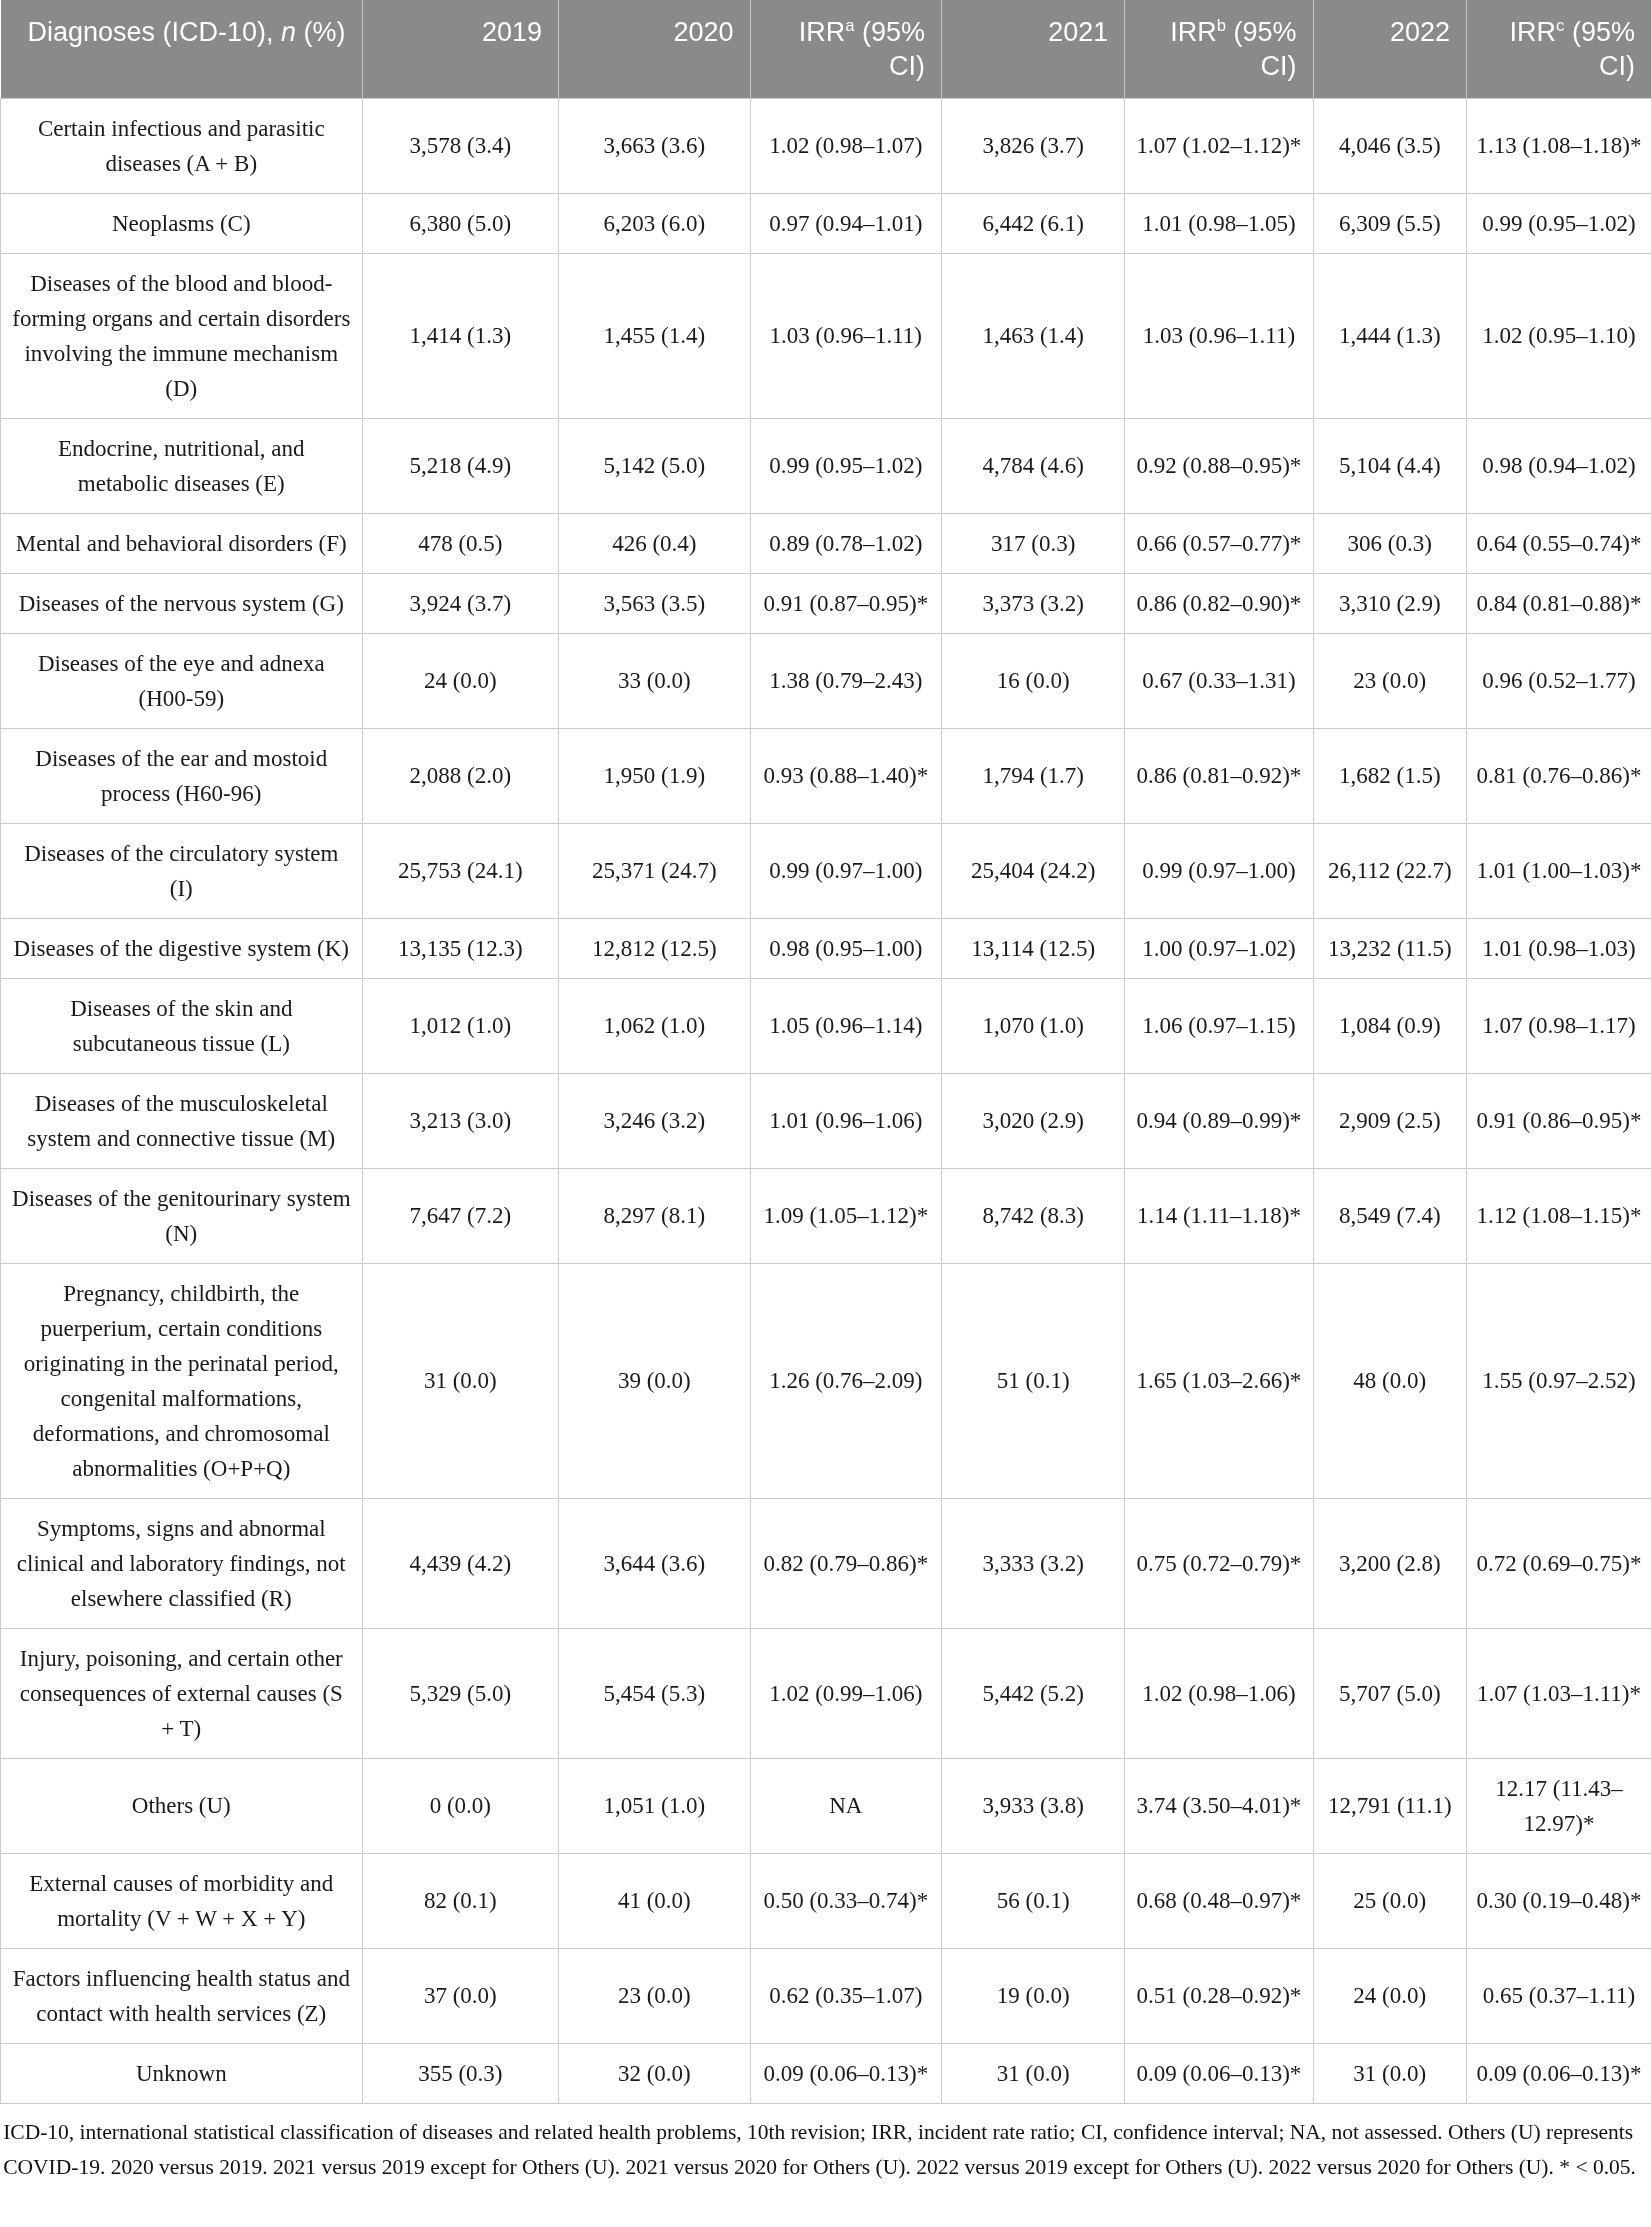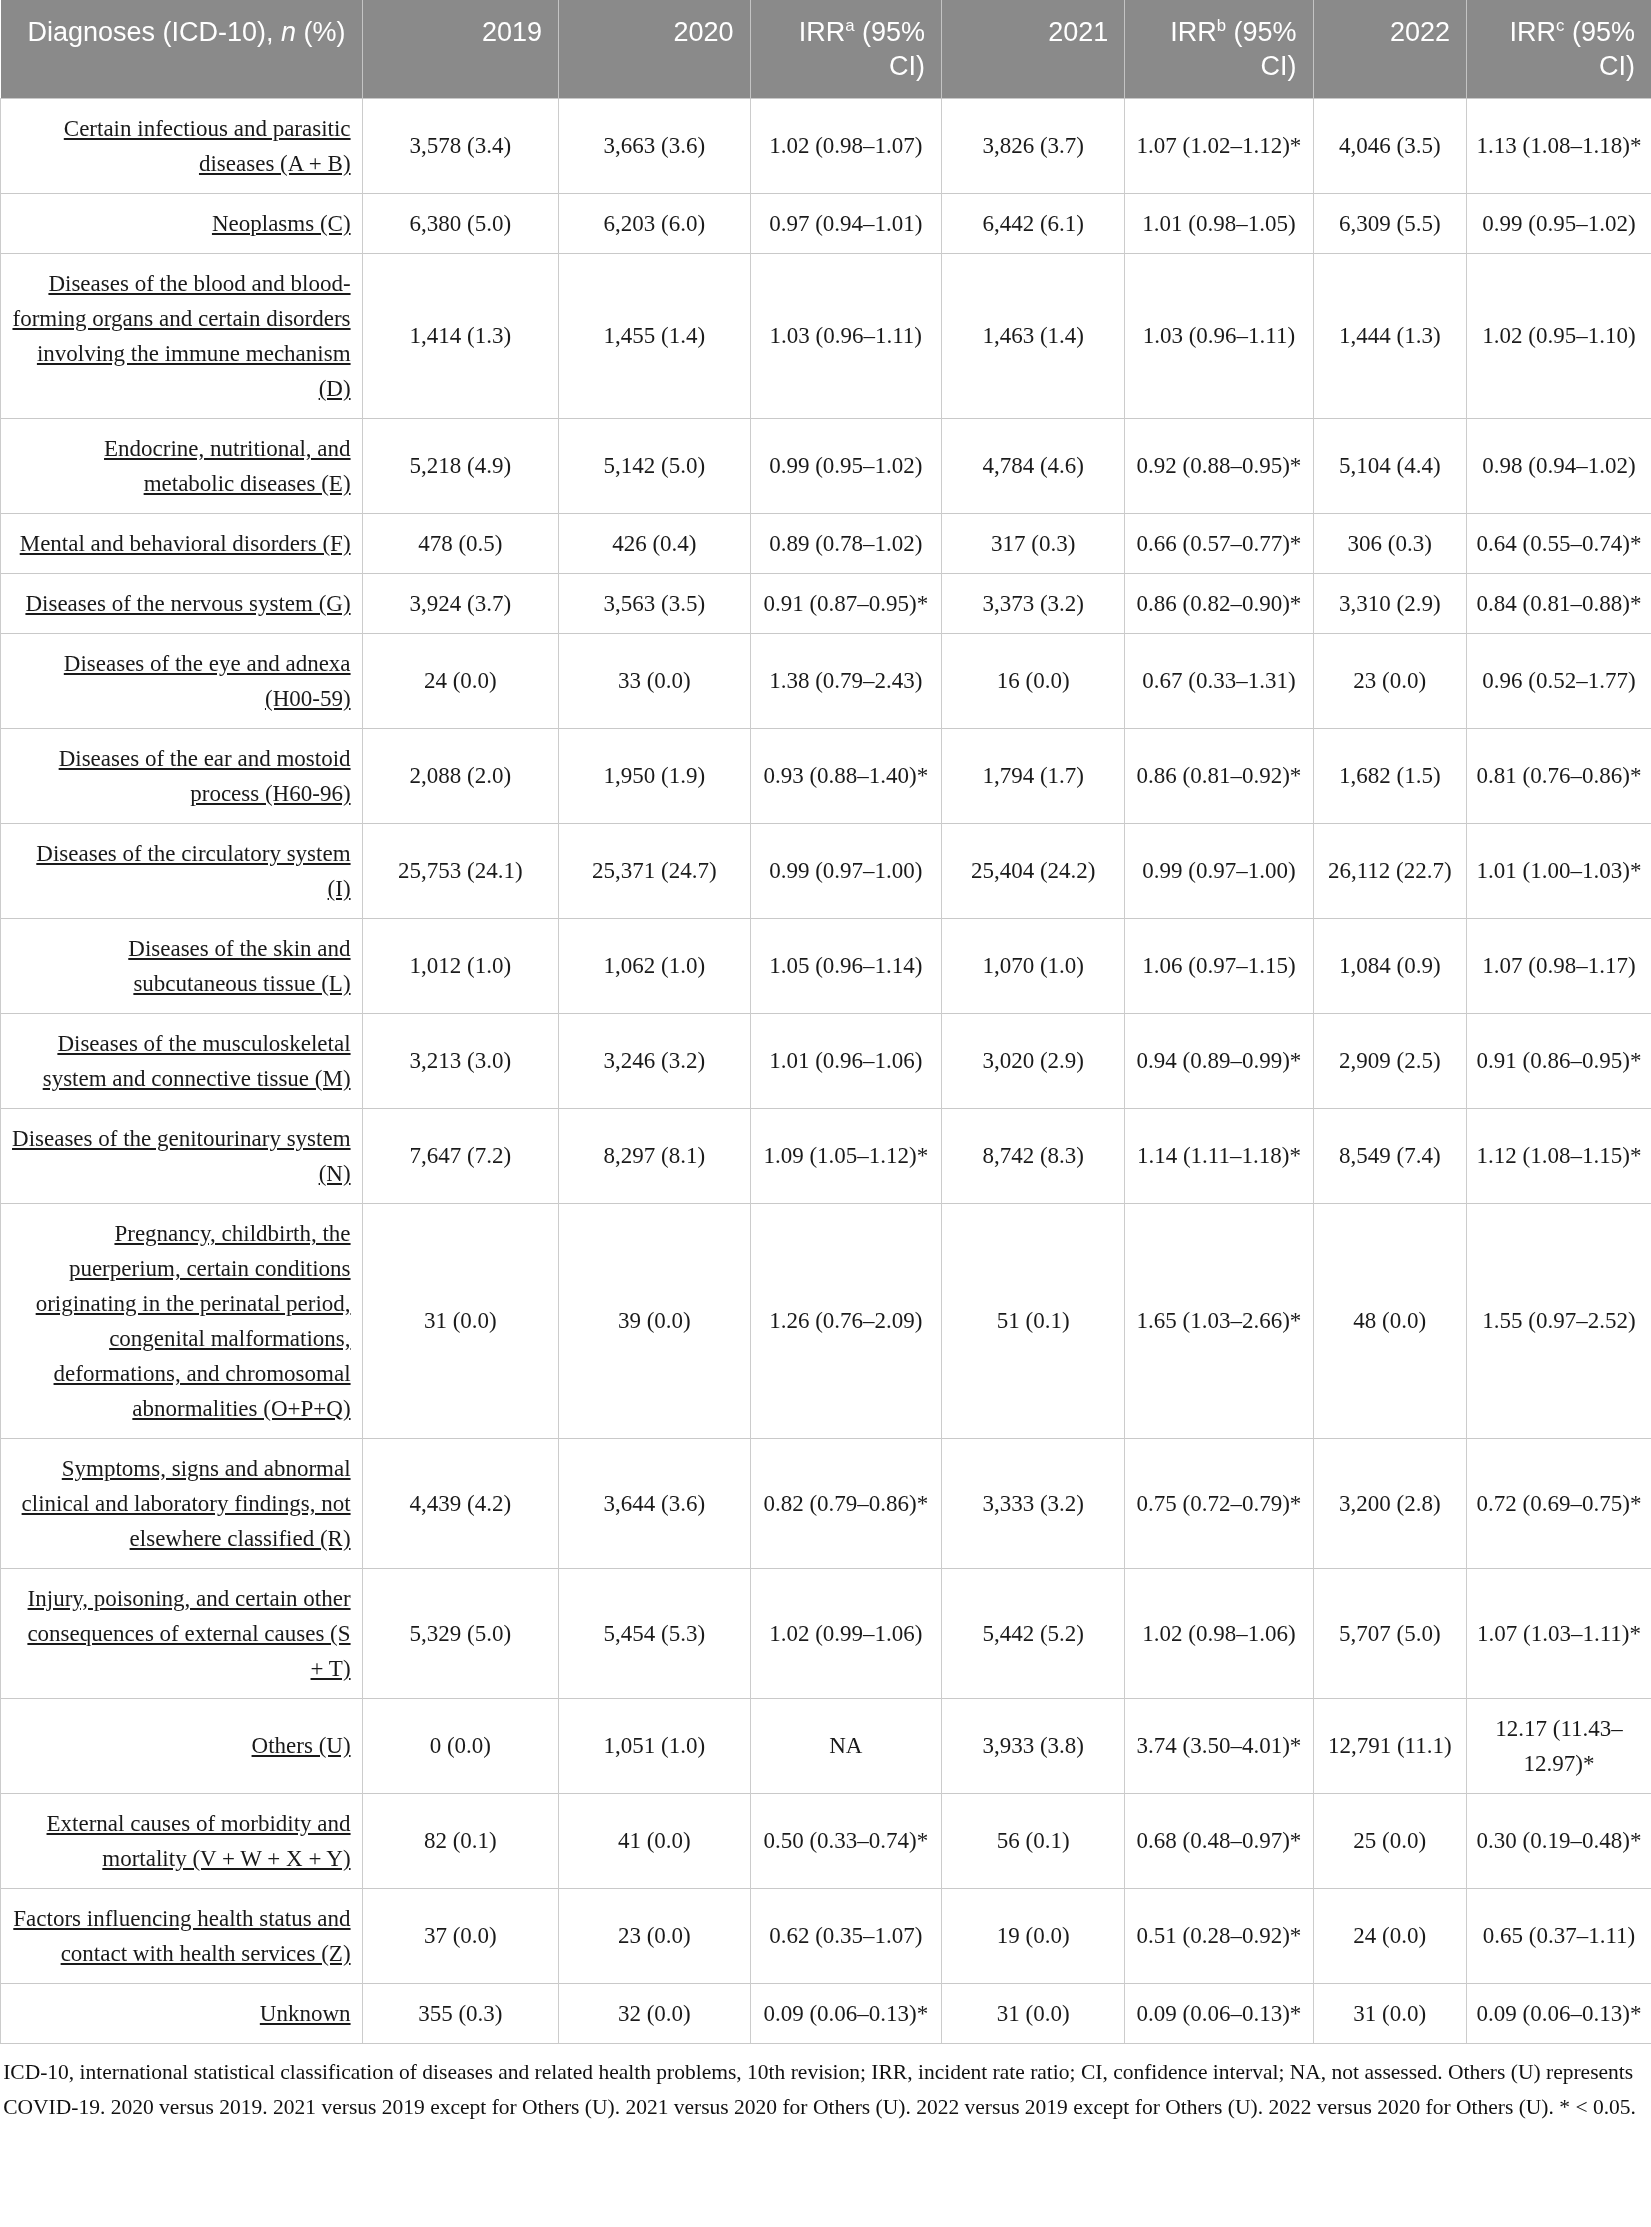--- a/index.html
+++ b/index.html
@@ -59,25 +59,24 @@
     font-size: 23px;
     line-height: 35px;
     vertical-align: middle;
     text-align: center;
     padding: 12px 6.4px;
     border-top: 1.6px solid #c9c9c9;
     border-left: 0.8px solid #cccccc;
     word-wrap: break-word;
   }
   tbody td.diag {
-    text-align: right;
+    text-align: center;
     padding-left: 11px;
     padding-right: 11px;
     border-left: 0.8px solid #cccccc;
-    text-decoration: underline;
   }
   tbody tr td:first-child { border-left: 0.8px solid #cccccc; }
   tbody tr:last-child td { border-bottom: 1.6px solid #c9c9c9; }
   table.diag-table { border-right: 0.8px solid #cccccc; }
 
   .footnote {
     font-family: "Liberation Serif", serif;
     font-size: 21.5px;
     line-height: 1.62;
     color: #111111;
@@ -196,20 +195,30 @@
           <td class="diag">Diseases of the circulatory system (I)</td>
           <td class="val">25,753 (24.1)</td>
           <td class="val">25,371 (24.7)</td>
           <td class="val">0.99 (0.97–1.00)</td>
           <td class="val">25,404 (24.2)</td>
           <td class="val">0.99 (0.97–1.00)</td>
           <td class="val">26,112 (22.7)</td>
           <td class="val">1.01 (1.00–1.03)*</td>
         </tr>
         <tr>
+          <td class="diag">Diseases of the digestive system (K)</td>
+          <td class="val">13,135 (12.3)</td>
+          <td class="val">12,812 (12.5)</td>
+          <td class="val">0.98 (0.95–1.00)</td>
+          <td class="val">13,114 (12.5)</td>
+          <td class="val">1.00 (0.97–1.02)</td>
+          <td class="val">13,232 (11.5)</td>
+          <td class="val">1.01 (0.98–1.03)</td>
+        </tr>
+        <tr>
           <td class="diag">Diseases of the skin and subcutaneous tissue (L)</td>
           <td class="val">1,012 (1.0)</td>
           <td class="val">1,062 (1.0)</td>
           <td class="val">1.05 (0.96–1.14)</td>
           <td class="val">1,070 (1.0)</td>
           <td class="val">1.06 (0.97–1.15)</td>
           <td class="val">1,084 (0.9)</td>
           <td class="val">1.07 (0.98–1.17)</td>
         </tr>
         <tr>

